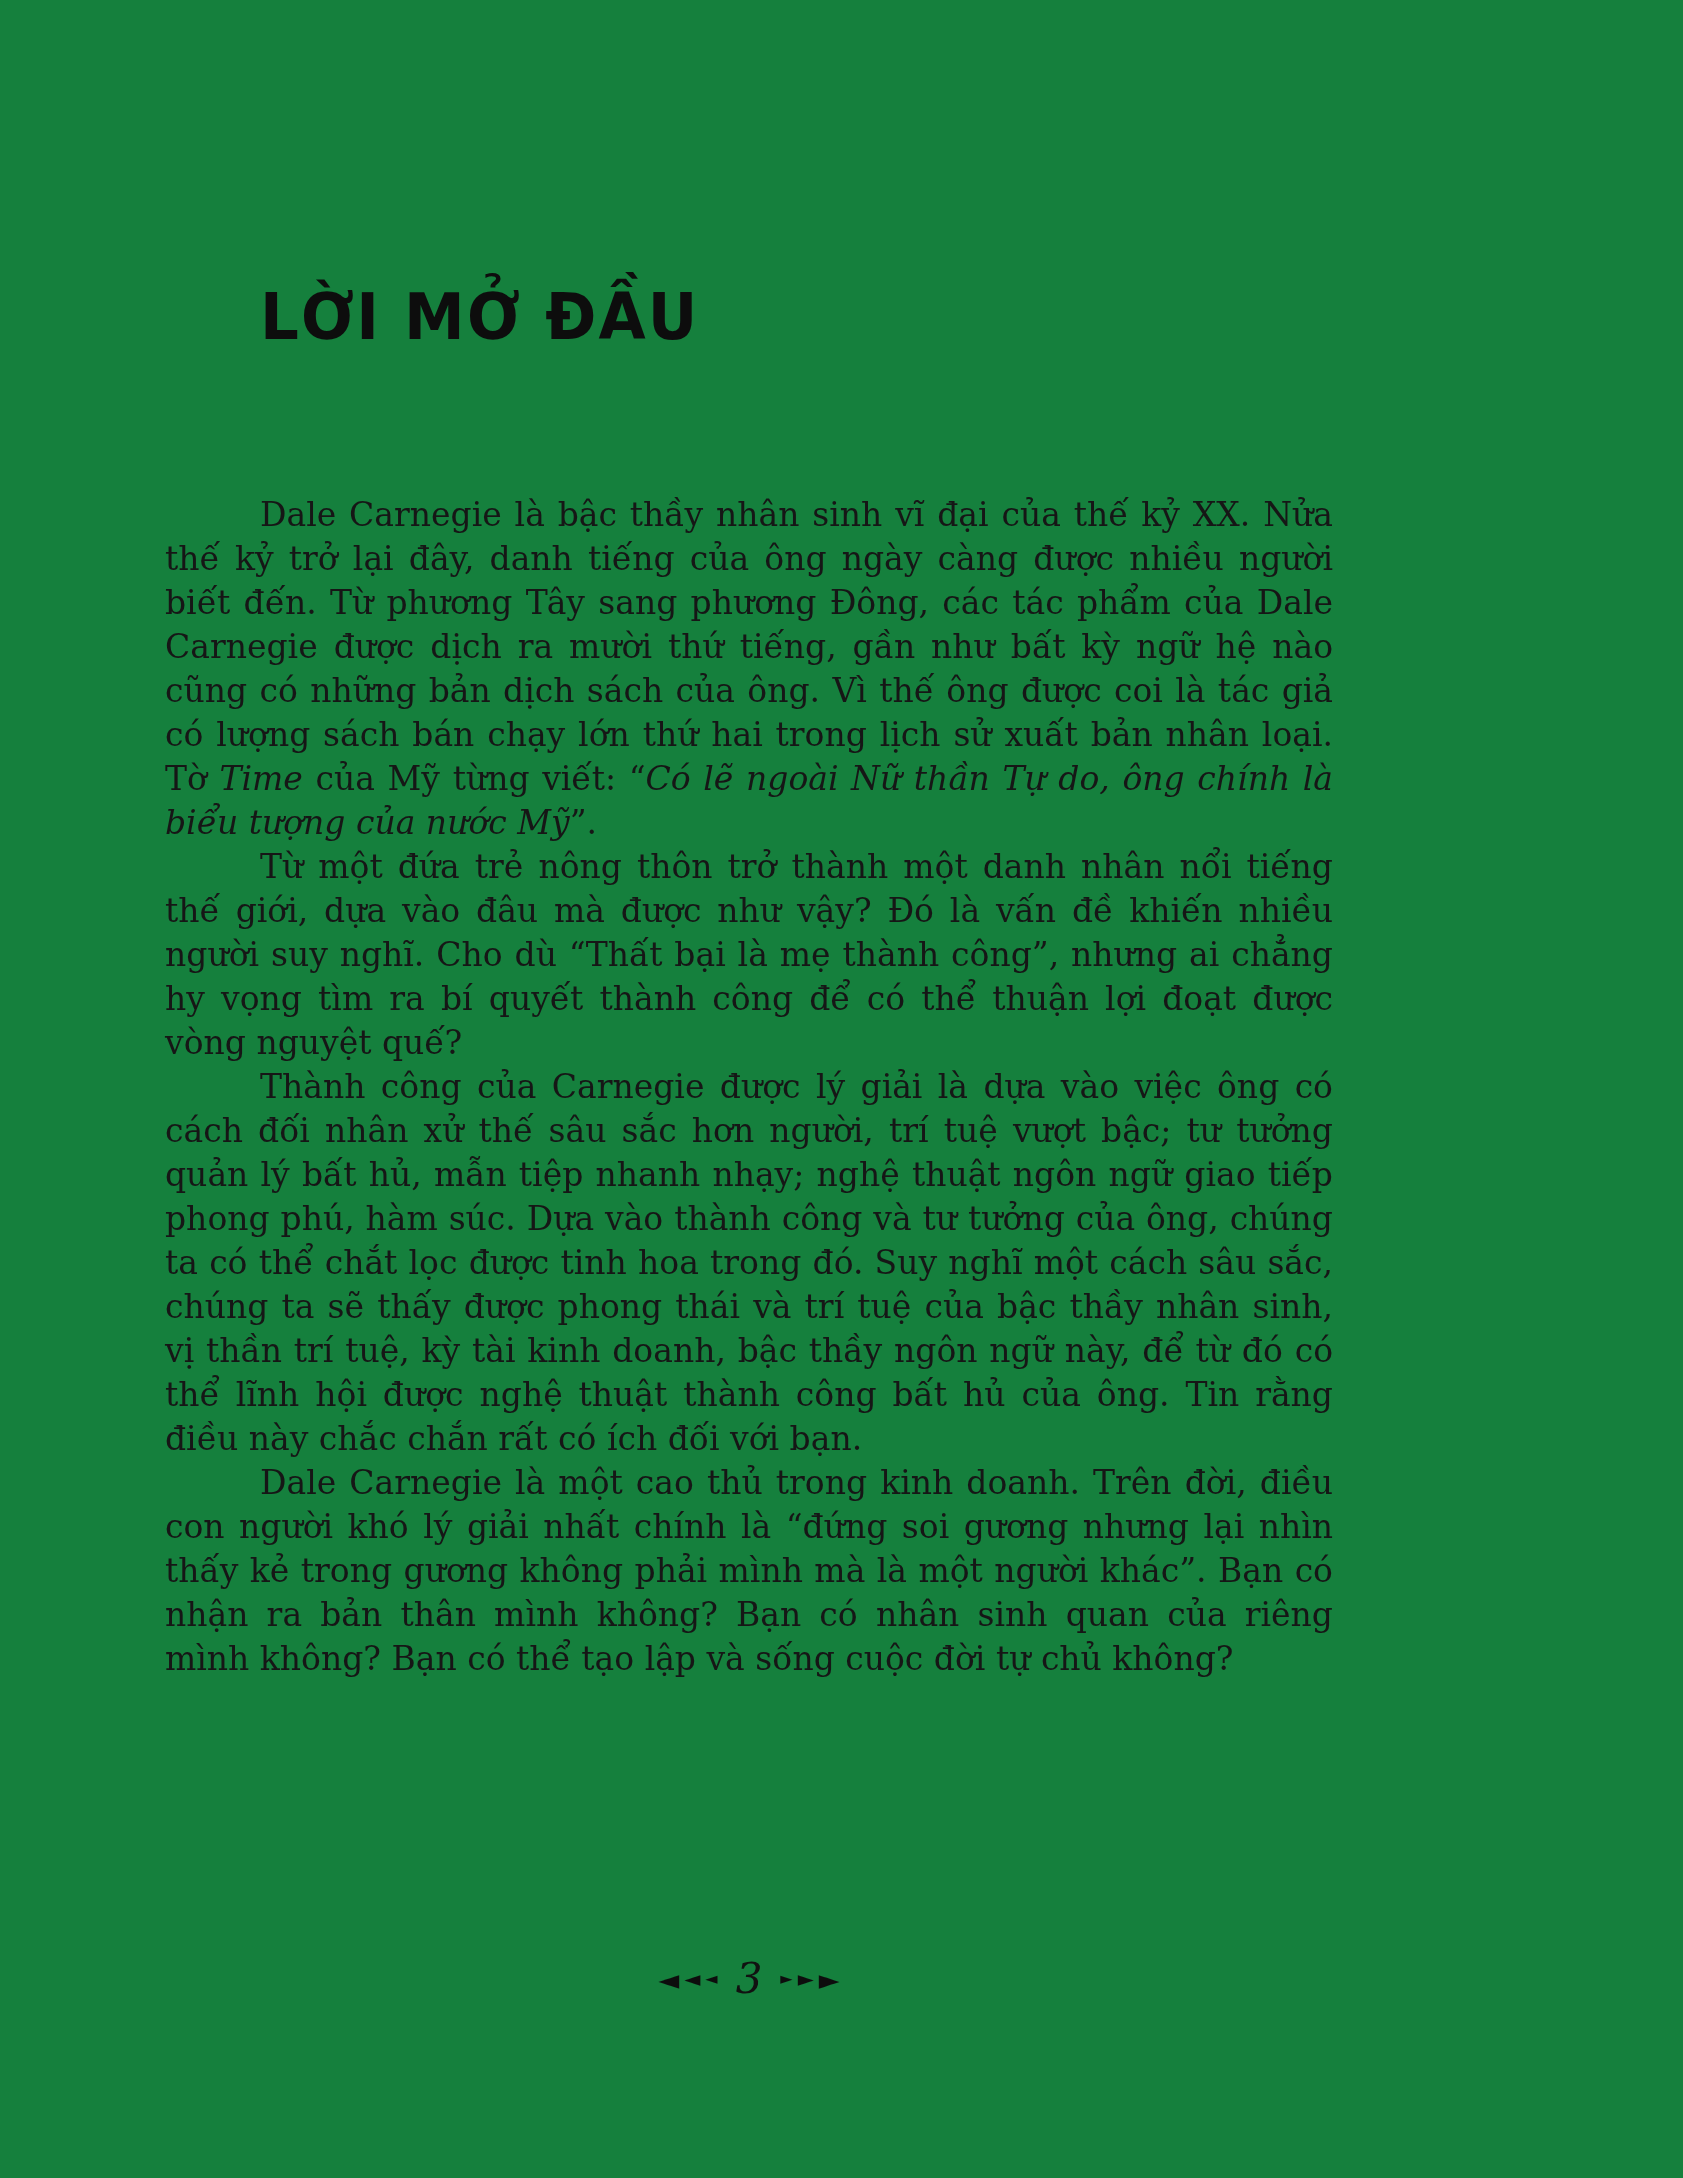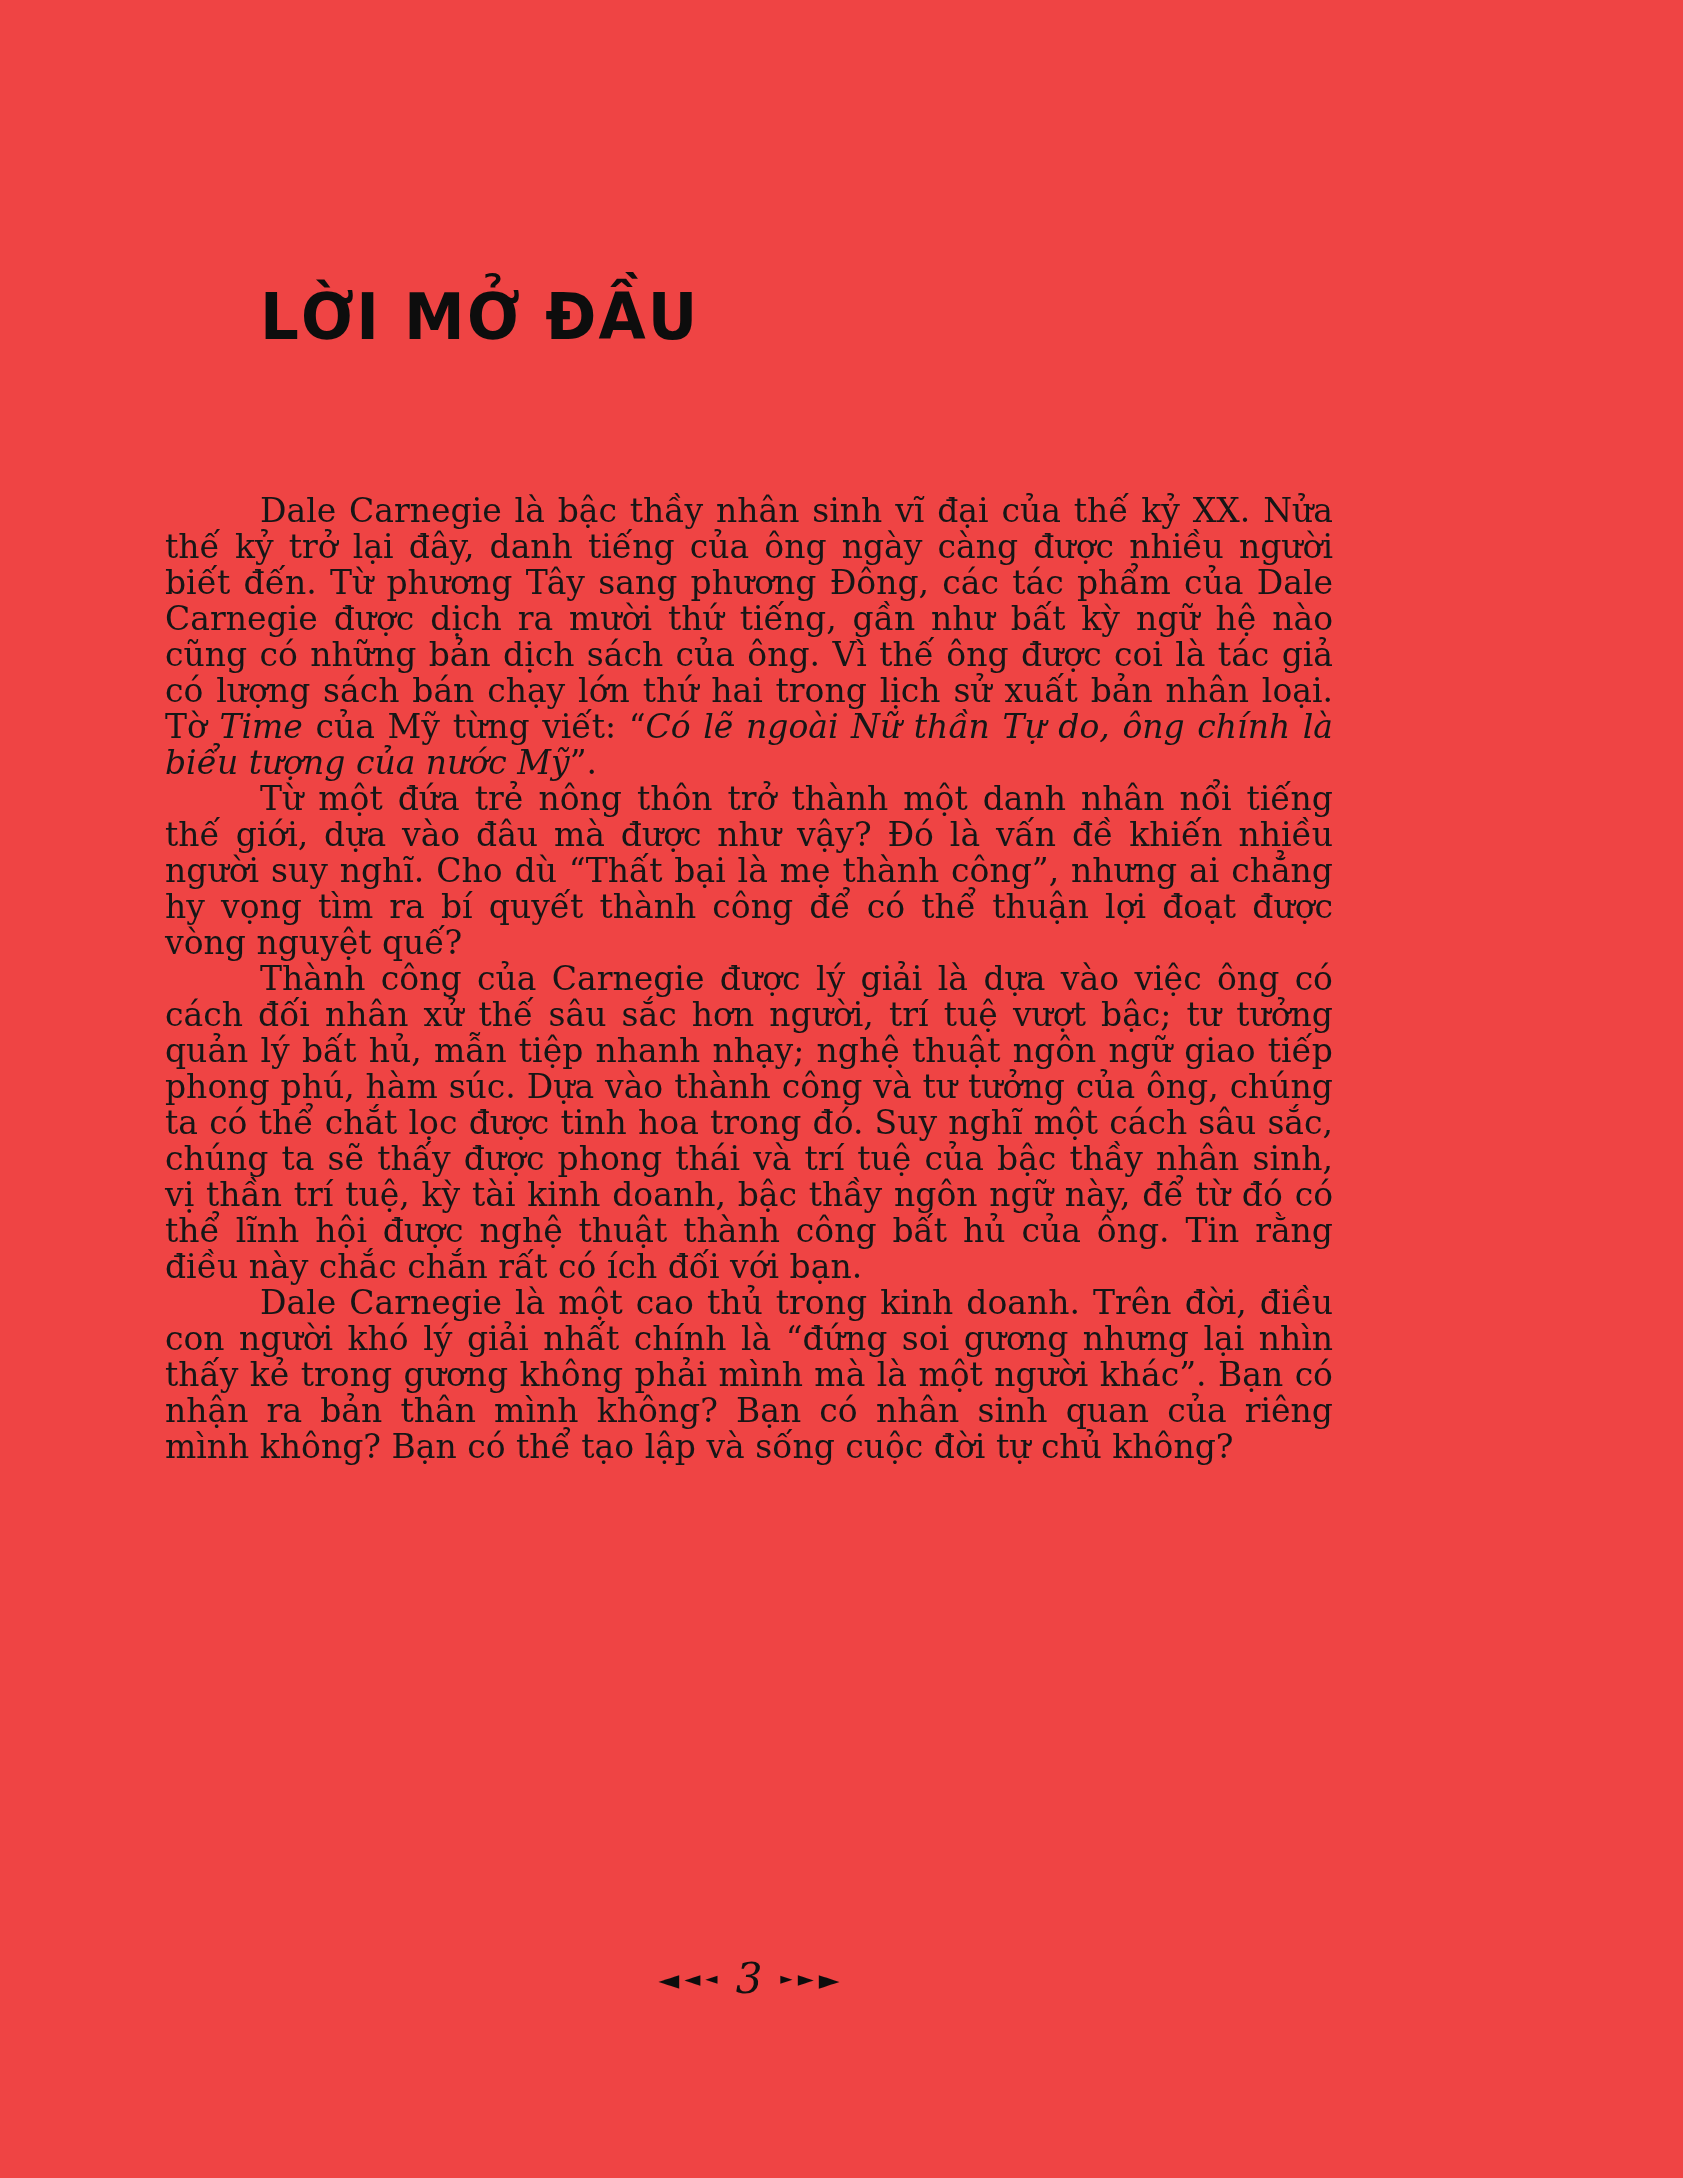--- a/index.html
+++ b/index.html
@@ -4,21 +4,21 @@
 <style>
   html, body {
     margin: 0;
     padding: 0;
     background: #ffffff;
   }
   .page {
     position: relative;
     width: 1683px;
     height: 2178px;
-    background: #ef4444;
+    background: #15803d;
     color: #141414;
     overflow: hidden;
   }
   .heading {
     position: absolute;
     left: 260px;
     top: 280px;
     margin: 0;
     font-family: "DejaVu Sans", "Liberation Sans", sans-serif;
     font-weight: 900;
@@ -28,21 +28,21 @@
     transform: scaleY(1.04);
     transform-origin: left top;
   }
   .body-text {
     position: absolute;
     left: 165px;
     top: 493px;
     width: 1168px;
     font-family: "DejaVu Serif", "Liberation Serif", serif;
     font-size: 33px;
-    line-height: 36px;
+    line-height: 44px;
     text-align: justify;
     color: #161616;
   }
   .para {
     margin: 0;
     text-indent: 95px;
   }
   .para em {
     font-style: italic;
   }

